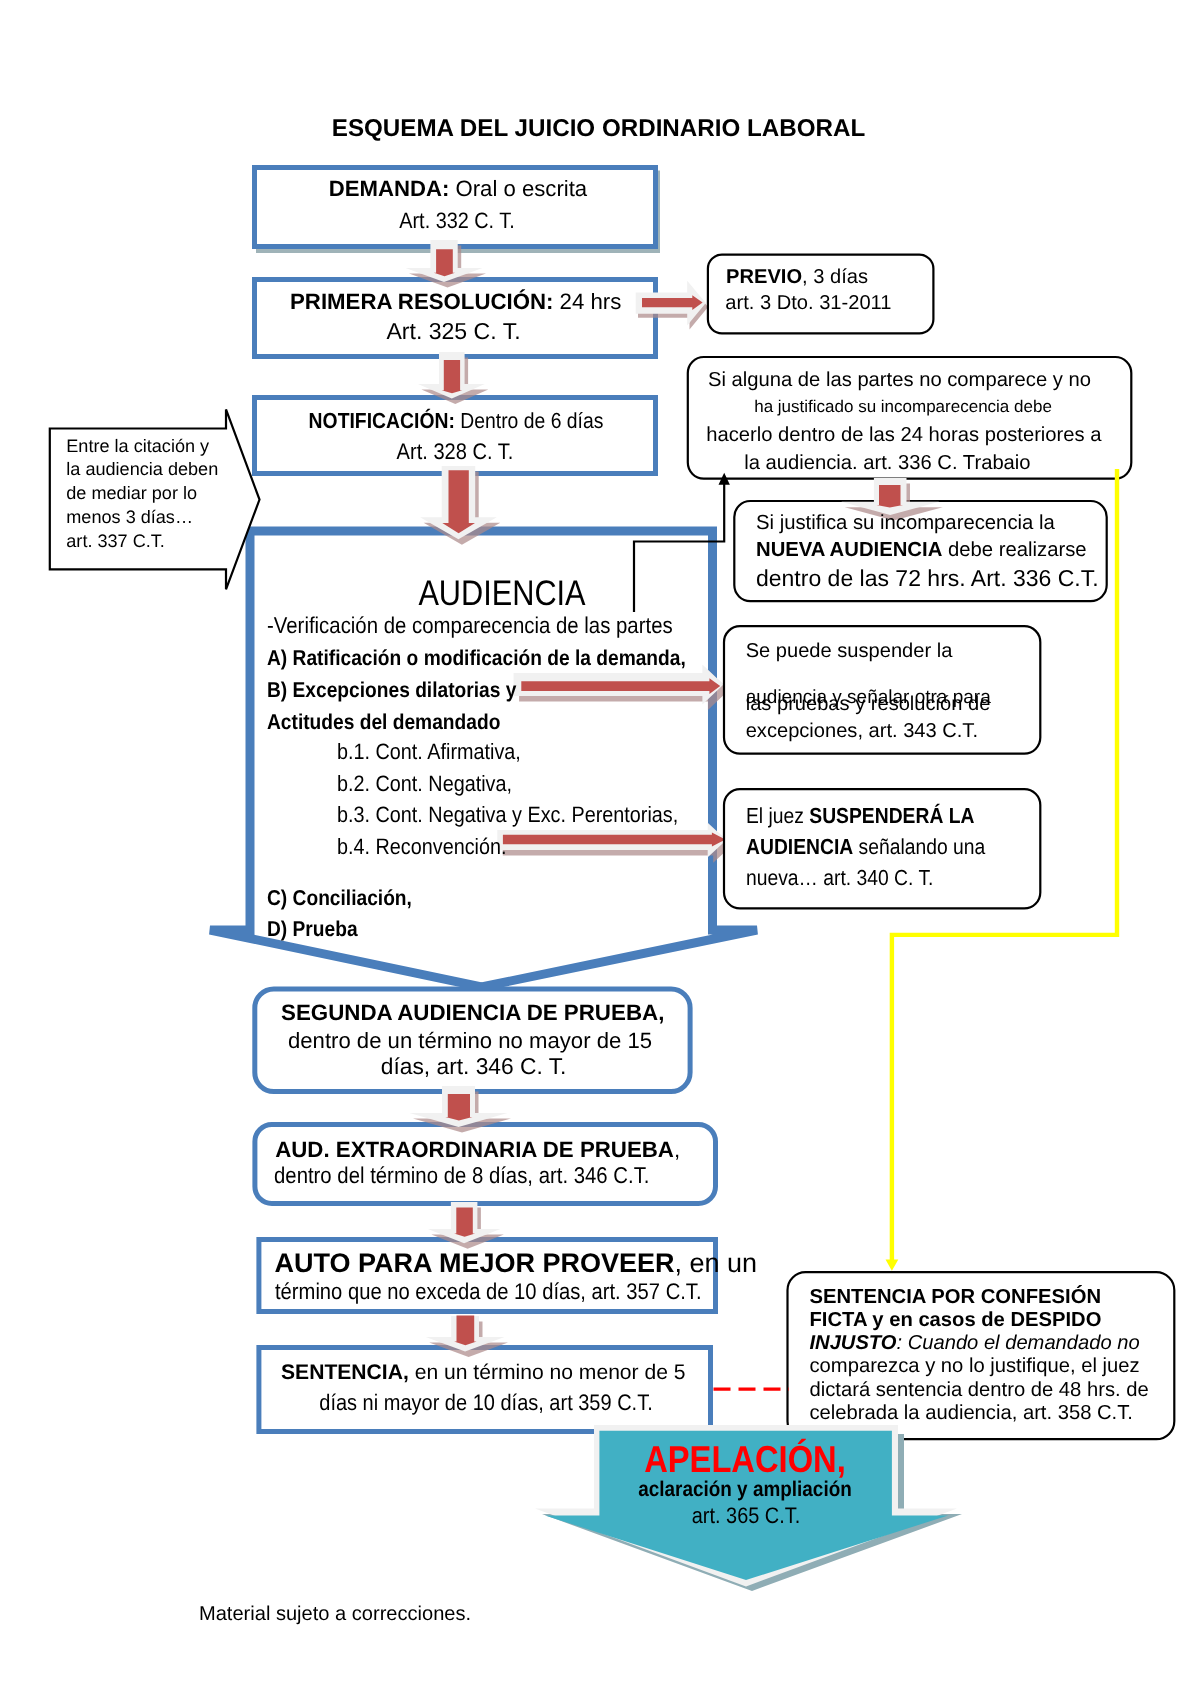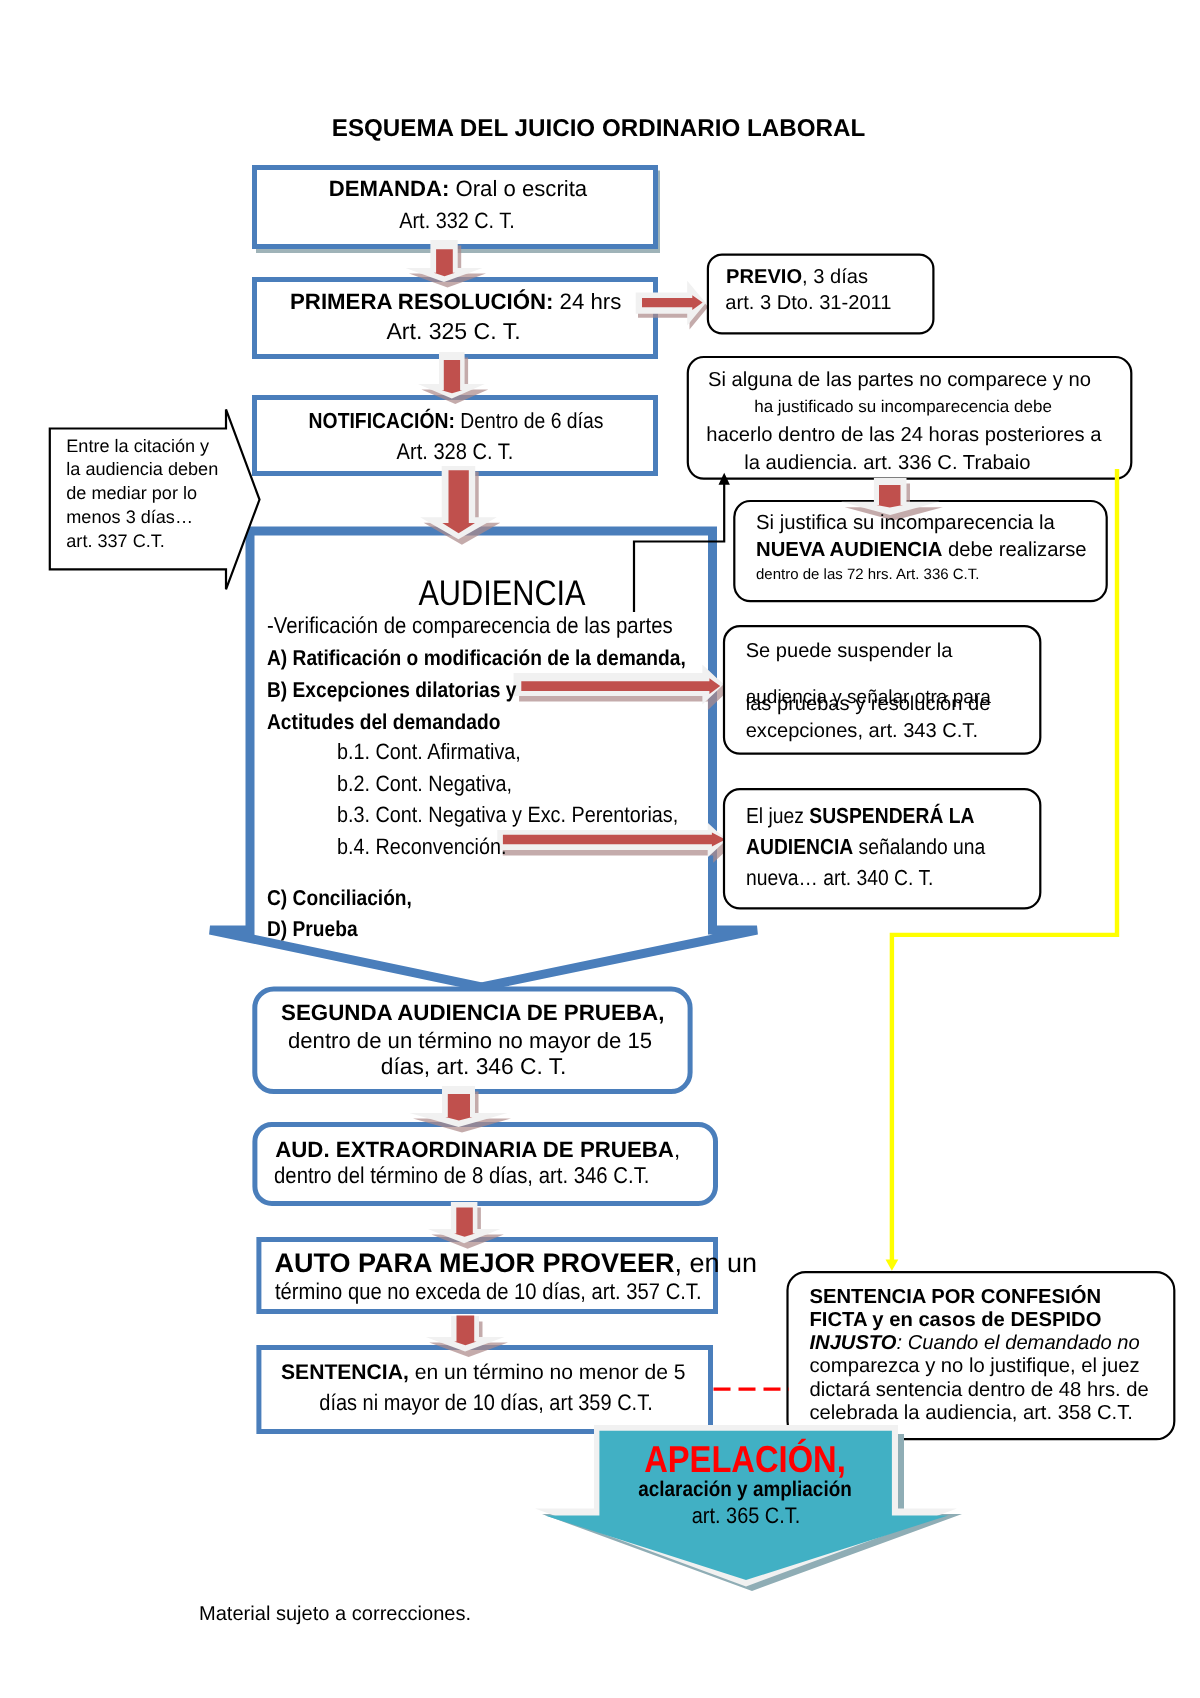--- a/index.html
+++ b/index.html
@@ -149,21 +149,21 @@
   <div class="t fa" style="left:66.3px;top:508.0px;font-size:18.1px;">menos 3 días…</div>
   <div class="t fa" style="left:66.3px;top:531.7px;font-size:18.1px;">art. 337 C.T.</div>
 
   <div class="t fa" style="left:708px;top:369.6px;font-size:20.22px;">Si alguna de las partes no comparece y no</div>
   <div class="t fa" style="left:706.2px;top:397.6px;font-size:17px;margin-left:48px;">ha justificado su incomparecencia debe</div>
   <div class="t fa" style="left:706.2px;top:425.3px;font-size:20.22px;">hacerlo dentro de las 24 horas posteriores a</div>
   <div class="t fa" style="left:706.2px;top:452.6px;font-size:20.22px;margin-left:38px;">la audiencia. art. 336 C. Trabaio</div>
 
   <div class="t fa" style="left:756px;top:513.4px;font-size:20.3px;">Si justifica su incomparecencia la</div>
   <div class="t fa" style="left:756px;top:540.2px;font-size:20.3px;"><span class="b">NUEVA AUDIENCIA</span><span> debe realizarse</span></div>
-  <div class="t fa" style="left:756px;top:567.0px;font-size:15px;">dentro de las 72 hrs. Art. 336 C.T.</div>
+  <div class="t fa" style="left:756px;top:567.0px;font-size:23px;">dentro de las 72 hrs. Art. 336 C.T.</div>
 
   <div class="t fa" style="left:745.7px;top:640.9px;font-size:20.1px;">Se puede suspender la</div>
   <div class="t fa" style="left:745.7px;top:688px;font-size:19px;">audiencia y señalar otra para</div>
   <div class="t fa" style="left:745.7px;top:694.2px;font-size:20.1px;">las pruebas y resolución de</div>
   <div class="t fa" style="left:745.7px;top:720.9px;font-size:20.1px;">excepciones, art. 343 C.T.</div>
 
   <div class="t fc" style="left:745.7px;top:804.6px;font-size:21.69px;"><span>El juez </span><span class="b">SUSPENDERÁ LA</span></div>
   <div class="t fc" style="left:745.7px;top:836.4px;font-size:21.69px;"><span class="b">AUDIENCIA</span><span> señalando una</span></div>
   <div class="t fc" style="left:745.7px;top:866.9px;font-size:21.69px;">nueva… art. 340 C. T.</div>
 

